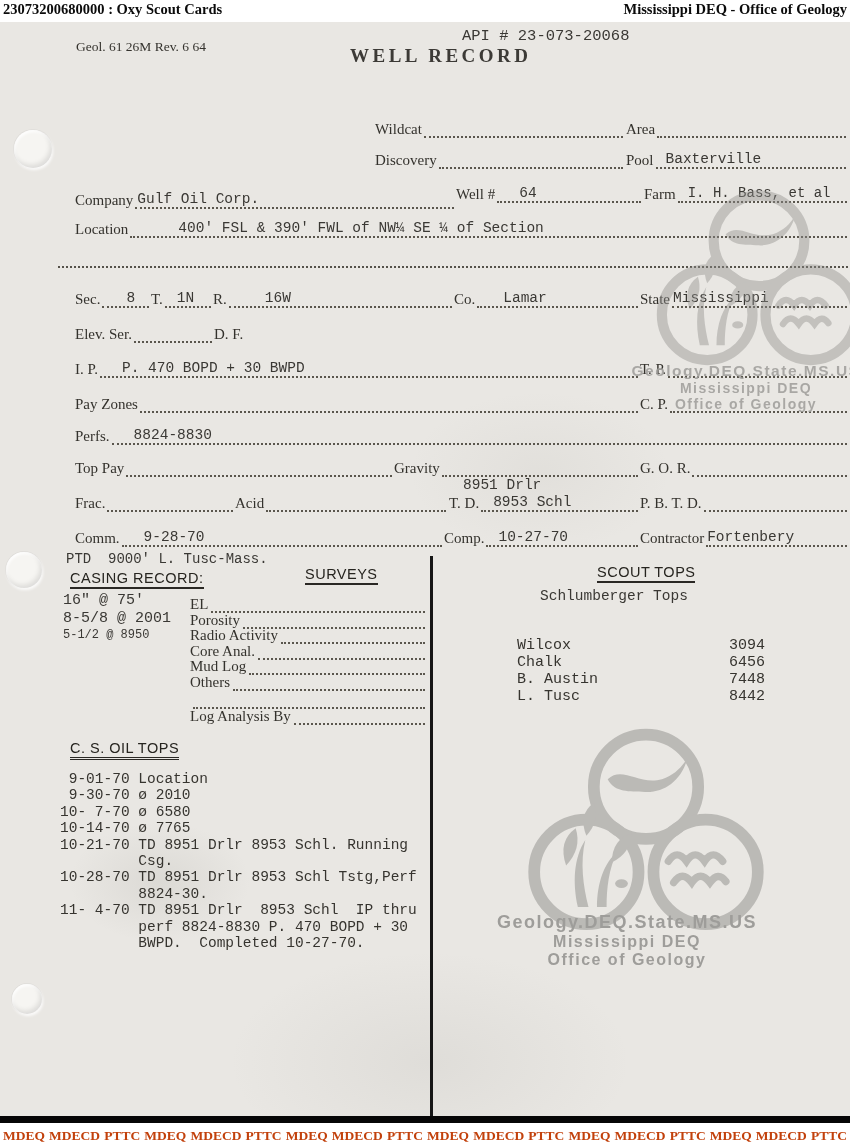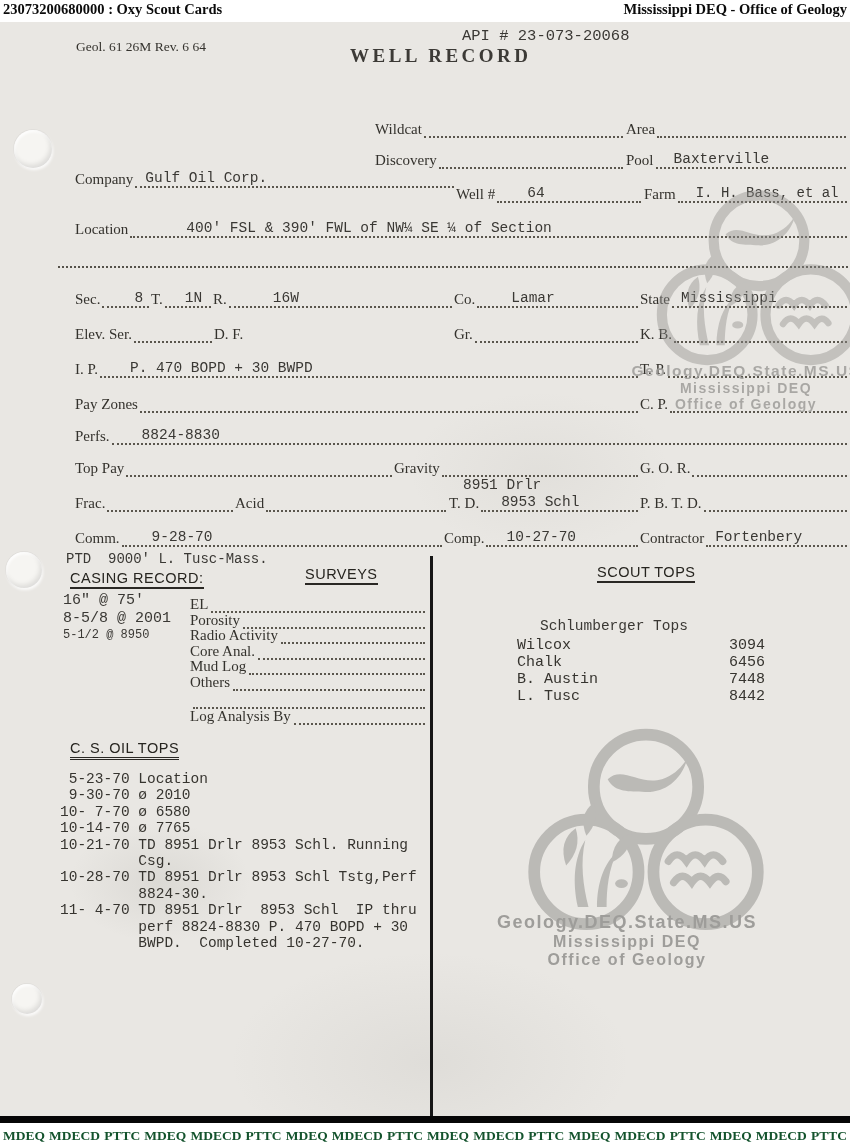--- a/index.html
+++ b/index.html
@@ -5,39 +5,39 @@
   html,body{margin:0;padding:0;background:#777;}
   .page{position:relative;width:850px;height:1146px;background:#fff;overflow:hidden;
         font-family:"Liberation Serif",serif;}
   
   .topbar{position:absolute;top:0;left:0;right:0;height:22px;background:#fff;
           display:flex;justify-content:space-between;align-items:flex-start;
           font-weight:bold;font-size:14.5px;color:#0b0b0b;padding:1px 3px;box-sizing:border-box;}
   .footer{position:absolute;left:0;right:0;bottom:0;height:30px;background:#fff;
           border-top:7px solid #060606;box-sizing:border-box;}
   .footer-text{position:absolute;left:3px;right:3px;bottom:2px;
-               font-weight:bold;font-size:13.5px;color:#14532d;
+               font-weight:bold;font-size:13.5px;color:#c2410c;
                text-align:justify;text-align-last:justify;white-space:normal;}
   
   .scan{position:absolute;top:22px;left:0;right:0;height:1094px;background:#e9e7e3;
         background-image:
           radial-gradient(ellipse 90px 60px at 160px 860px, rgba(150,148,140,.16), transparent),
           radial-gradient(ellipse 130px 80px at 540px 450px, rgba(160,158,150,.10), transparent),
           radial-gradient(ellipse 200px 110px at 430px 1040px, rgba(150,148,142,.12), transparent);
         overflow:hidden;}
   .scan *{box-sizing:border-box;}
   .hole{position:absolute;border-radius:50%;background:#f6f5f2;
         box-shadow:inset -2px -3px 5px rgba(0,0,0,.10), 1px 2px 3px rgba(255,255,255,.9),
                    inset 1px 2px 3px rgba(255,255,255,.95), 0 0 0 1px rgba(0,0,0,.04);}
   
   .fr{position:absolute;display:flex;align-items:flex-end;height:22px;}
   .lbl{font-size:15px;color:#34322d;white-space:nowrap;line-height:1.05;padding-right:2px;}
   .dl{flex:1;height:100%;border-bottom:2px dotted #5a564d;position:relative;}
   .val{position:absolute;bottom:0;left:8px;font-family:"Liberation Mono","DejaVu Sans Mono",monospace;
-       font-size:14.5px;color:#3a3834;white-space:nowrap;margin-left:8px;}
+       font-size:14.5px;color:#3a3834;white-space:nowrap;}
   .sep{position:absolute;border-bottom:2px dotted #55524a;}
   .hd{position:absolute;font-family:"Liberation Sans",sans-serif;font-weight:normal;
       font-size:14.5px;color:#26241f;letter-spacing:.5px;border-bottom:2.5px solid #2a2824;
       padding-bottom:1px;white-space:nowrap;}
   .vline{position:absolute;width:2.5px;background:#161616;}
   
   .srow{position:absolute;display:flex;align-items:flex-end;height:20px;}
   .slbl{font-size:15px;color:#34322d;white-space:nowrap;padding-right:3px;line-height:1.05;}
   .sline{flex:1;height:100%;border-bottom:2px dotted #5a564d;}
   
@@ -120,21 +120,21 @@
           <span class="val"></span>
         </span>
     </div>
     <div class="fr" style="left:626px;top:125px;width:220px">
       <span class="lbl">Pool</span>
       <span class="dl">
           <span class="val" style="left:10px">Baxterville</span>
         </span>
     </div>
 
-    <div class="fr" style="left:75px;top:144px;width:379px">
+    <div class="fr" style="left:75px;top:165px;width:379px">
       <span class="lbl">Company</span>
       <span class="dl">
           <span class="val" style="left:2px">Gulf Oil Corp.</span>
         </span>
     </div>
     <div class="fr" style="left:456px;top:159px;width:185px">
       <span class="lbl">Well #</span>
       <span class="dl">
           <span class="val" style="left:22px">64</span>
         </span>
@@ -187,32 +187,20 @@
     </div>
 
     <div class="fr" style="left:75px;top:299px;width:137px">
       <span class="lbl">Elev. Ser.</span>
       <span class="dl">
           <span class="val"></span>
         </span>
     </div>
     <div class="fr" style="left:214px;top:299px;width:238px">
       <span class="lbl">D. F.</span>
-    </div>
-    <div class="fr" style="left:454px;top:299px;width:184px">
-      <span class="lbl">Gr.</span>
-      <span class="dl">
-          <span class="val"></span>
-        </span>
-    </div>
-    <div class="fr" style="left:640px;top:299px;width:207px">
-      <span class="lbl">K. B.</span>
-      <span class="dl">
-          <span class="val"></span>
-        </span>
     </div>
 
     <div class="fr" style="left:75px;top:334px;width:563px">
       <span class="lbl">I. P.</span>
       <span class="dl">
           <span class="val" style="left:22px">P. 470 BOPD + 30 BWPD</span>
         </span>
     </div>
     <div class="fr" style="left:640px;top:334px;width:207px">
       <span class="lbl">T. P.</span>
@@ -343,37 +331,37 @@
     <div class="srow" style="left:190px;top:667px;width:235px">
       <span class="slbl"></span>
         <span class="sline"></span>
     </div>
     <div class="srow" style="left:190px;top:683px;width:235px">
       <span class="slbl">Log Analysis By</span>
         <span class="sline"></span>
     </div>
 
     <div class="hd" style="left:597px;top:542px">SCOUT TOPS</div>
-    <div class="typed" style="left:540px;top:596px;font-size:14.5px">Schlumberger Tops</div>
+    <div class="typed" style="left:540px;top:566px;font-size:14.5px">Schlumberger Tops</div>
     <div class="strow" style="left:463px;top:598px">
       <span class="st-name">Wilcox</span><span>3094</span>
     </div>
     <div class="strow" style="left:463px;top:615px">
       <span class="st-name">Chalk</span><span>6456</span>
     </div>
     <div class="strow" style="left:463px;top:632px">
       <span class="st-name">B. Austin</span><span>7448</span>
     </div>
     <div class="strow" style="left:463px;top:649px">
       <span class="st-name">L. Tusc</span><span>8442</span>
     </div>
 
     <div class="hd" style="left:70px;top:718px;border-bottom:3px double #2a2824">C. S. OIL TOPS</div>
     <div style="position:absolute;left:60px;top:749px">
-      <div class="entry"> 5-23-70 Location</div>
+      <div class="entry"> 9-01-70 Location</div>
       <div class="entry"> 9-30-70 ø 2010</div>
       <div class="entry">10- 7-70 ø 6580</div>
       <div class="entry">10-14-70 ø 7765</div>
       <div class="entry">10-21-70 TD 8951 Drlr 8953 Schl. Running
          Csg.</div>
       <div class="entry">10-28-70 TD 8951 Drlr 8953 Schl Tstg,Perf
          8824-30.</div>
       <div class="entry">11- 4-70 TD 8951 Drlr  8953 Schl  IP thru
          perf 8824-8830 P. 470 BOPD + 30
          BWPD.  Completed 10-27-70.</div>

